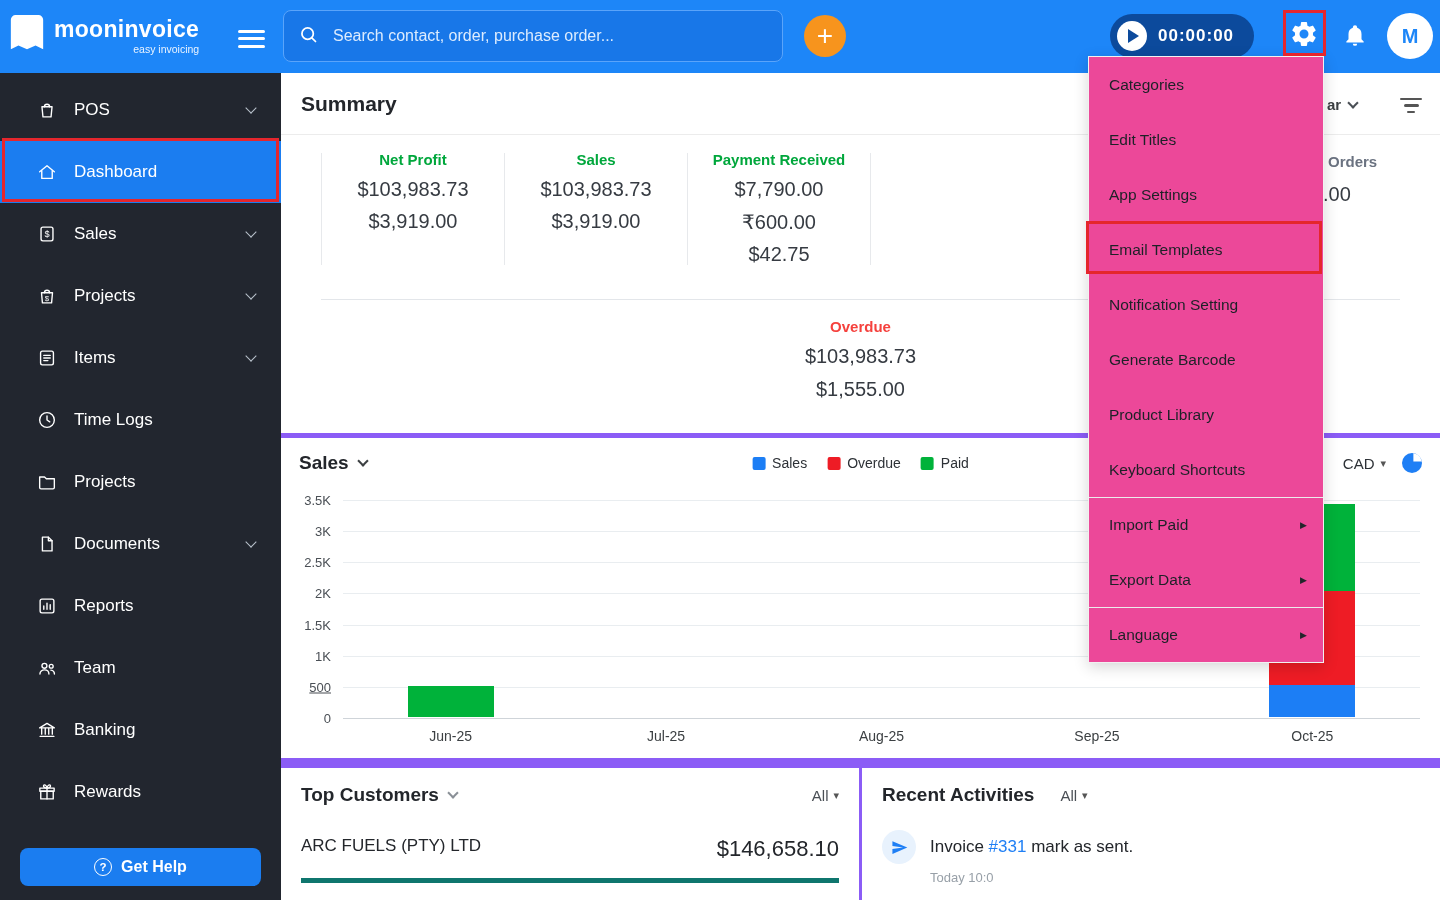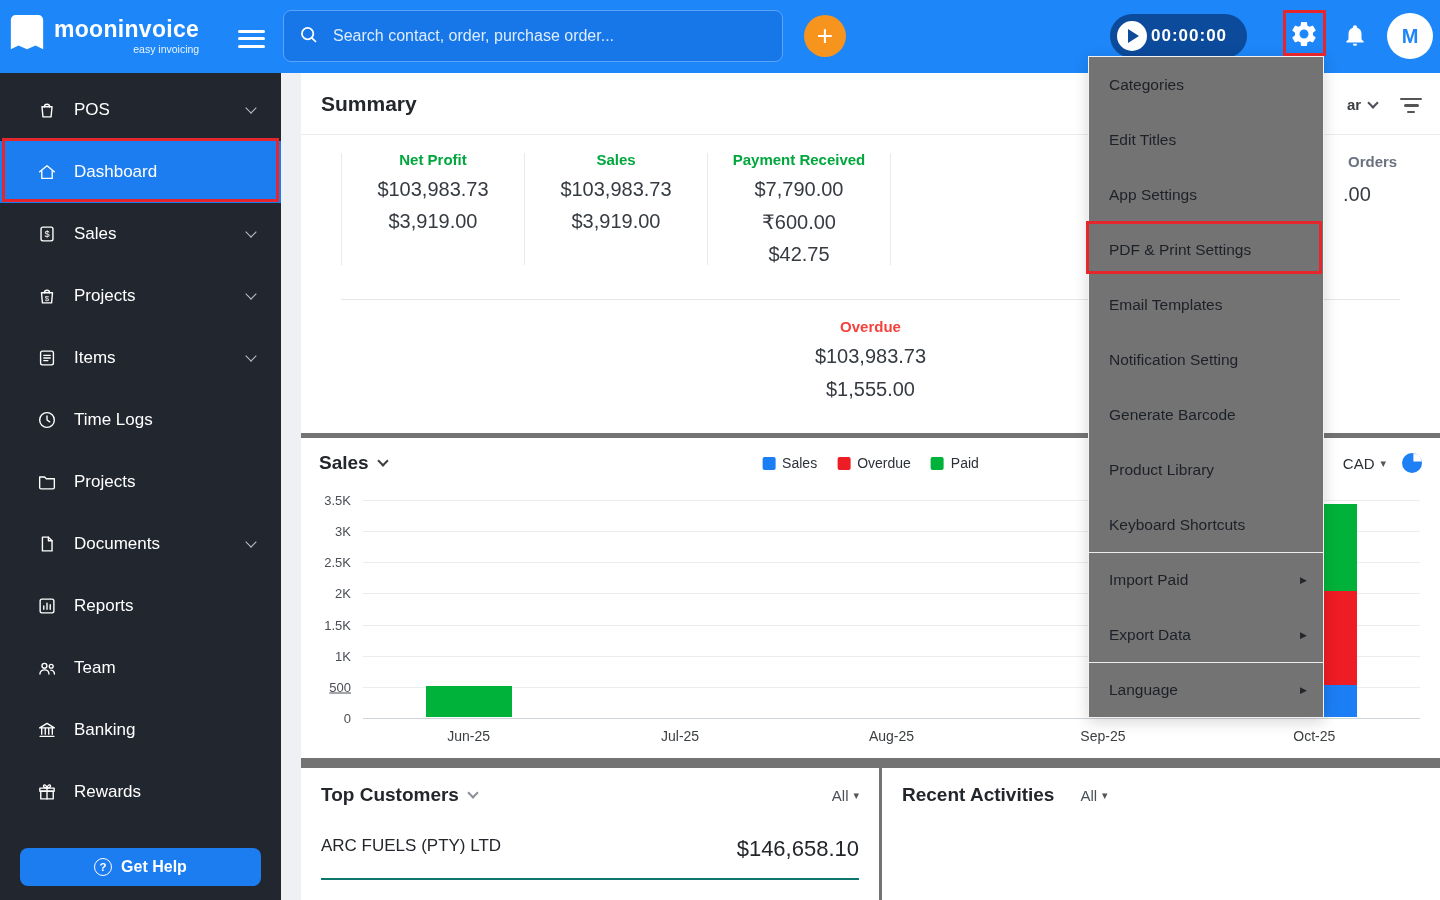--- a/index.html
+++ b/index.html
@@ -15,21 +15,21 @@
   .hamburger span{display:block;height:3px;background:#fff;border-radius:2px;margin:4.5px 0;}
   .search{position:absolute;left:283px;top:10px;width:500px;height:52px;background:#1877e8;
     border:1px solid #5aa4fa;border-radius:8px;display:flex;align-items:center;padding:0 14px;gap:12px;}
   .search input{flex:1;background:transparent;border:none;outline:none;color:#ffffff;font-size:16px;
     font-family:inherit;}
   .search input::placeholder{color:#ddecfe;}
   .plus-btn{position:absolute;left:804px;top:15px;width:42px;height:42px;border-radius:50%;
     background:#f7941d;border:none;color:#fff;font-size:28px;line-height:40px;text-align:center;
     cursor:pointer;padding:0;font-family:inherit;}
   .timer{position:absolute;left:1110px;top:14px;height:44px;border-radius:22px;background:#0c4a9c;
-    display:flex;align-items:center;gap:4px;padding:0 20px 0 7px;cursor:pointer;}
+    display:flex;align-items:center;gap:11px;padding:0 20px 0 7px;cursor:pointer;}
   .play{width:30px;height:30px;border-radius:50%;background:#fff;position:relative;}
   .play i{position:absolute;left:11px;top:8px;width:0;height:0;border-left:11px solid #0c4a9c;
     border-top:7px solid transparent;border-bottom:7px solid transparent;}
   .timer-val{color:#fff;font-size:17px;font-weight:600;letter-spacing:1px;}
   .gear{position:absolute;left:1289px;top:19px;cursor:pointer;}
   .bell{position:absolute;left:1342px;top:22px;cursor:pointer;}
   .avatar{position:absolute;left:1387px;top:13px;width:46px;height:46px;border-radius:50%;background:#fff;
     color:#1d86f8;font-size:20px;font-weight:700;display:flex;align-items:center;justify-content:center;cursor:pointer;}
 
   
@@ -44,21 +44,21 @@
   .side-icon .tg{fill:#fff;stroke:none;font-family:inherit;}
   .chev{width:8px;height:8px;border-right:1.8px solid #b9c2cc;border-bottom:1.8px solid #b9c2cc;
     transform:rotate(45deg);margin-left:auto;margin-right:26px;margin-top:-4px;}
   .help-btn{position:absolute;left:20px;right:20px;bottom:14px;height:38px;border:none;border-radius:8px;
     background:#1b7df0;color:#fff;font-size:16px;font-weight:600;display:flex;align-items:center;
     justify-content:center;gap:9px;cursor:pointer;font-family:inherit;}
   .help-ic{width:18px;height:18px;border:1.6px solid #fff;border-radius:50%;font-size:11.5px;font-weight:700;
     display:inline-flex;align-items:center;justify-content:center;}
 
   
-  .main{position:absolute;left:281px;top:73px;right:0;bottom:0;background:#737373;overflow:hidden;margin-left:20px;}
+  .main{position:absolute;left:281px;top:73px;right:0;bottom:0;background:#8b5cf6;overflow:hidden;}
   .panel{background:#fff;}
 
   .summary-panel{position:relative;padding-bottom:22px;}
   .sum-header{height:62px;border-bottom:1px solid #ececec;display:flex;align-items:center;padding:0 20px;}
   .sum-title{font-size:21px;font-weight:700;color:#23262b;}
   .period{position:absolute;left:1046px;top:23px;display:flex;align-items:center;gap:8px;
     font-size:15px;font-weight:600;color:#3c4043;cursor:pointer;}
   .p-chev{width:8px;height:8px;border-right:2px solid #4a4f55;border-bottom:2px solid #4a4f55;
     transform:rotate(45deg);margin-top:-4px;}
   .filter-ic{position:absolute;right:18px;top:25px;cursor:pointer;}
@@ -104,32 +104,32 @@
   .tc-panel{width:578px;padding:0 20px;position:relative;}
   .ra-panel{flex:1;padding:0 20px;position:relative;}
   .bp-header{display:flex;align-items:center;padding:16px 0 10px;}
   .bp-title{font-size:19px;font-weight:700;color:#23262b;display:flex;align-items:center;gap:10px;}
   .g-chev{width:8px;height:8px;border-right:2px solid #8a9097;border-bottom:2px solid #8a9097;
     transform:rotate(45deg);margin-top:-4px;}
   .all-filter{font-size:15px;color:#4a4f55;display:flex;align-items:center;gap:5px;cursor:pointer;}
   .tc-panel .all-filter{margin-left:auto;}
   .ra-panel .all-filter{margin-left:26px;}
   .tc-row{display:flex;justify-content:space-between;margin-top:8px;padding:12px 0 16px;
-    border-bottom:2px solid #0f766e;cursor:pointer;}
+    border-bottom:5px solid #0f766e;cursor:pointer;}
   .tc-name{font-size:17px;color:#23262b;}
   .tc-amount{font-size:22px;color:#23262b;}
   .ra-item{display:flex;align-items:center;gap:14px;margin-top:14px;}
   .ra-icon{width:34px;height:34px;border-radius:50%;background:#e8f2fd;display:flex;
     align-items:center;justify-content:center;}
   .ra-text{font-size:17px;color:#23262b;}
   .ra-link{color:#1f7ff5;text-decoration:none;cursor:pointer;}
   .ra-time{margin-left:48px;margin-top:6px;font-size:13px;color:#98a0a8;}
 
   
-  .menu{position:fixed;left:1088px;top:56px;width:236px;background:#737373;z-index:50;
+  .menu{position:fixed;left:1088px;top:56px;width:236px;background:#ec4899;z-index:50;
     box-shadow:0 4px 14px rgba(0,0,0,.16);border:1px solid #f1f1f1;}
   .menu-item{height:55px;display:flex;align-items:center;padding:0 16px 0 20px;font-size:15.5px;
     color:#1d2127;cursor:pointer;}
   .menu-item.div-before{border-top:1px solid #ececec;}
   .sub-arrow{margin-left:auto;font-size:9px;color:#23262b;}
 
   
   .anno{border:3px solid #e5262d;pointer-events:none;}
   .anno-fixed{position:fixed;z-index:70;}
   #anno-dashboard{left:2px;top:138px;width:277px;height:64px;}
@@ -448,36 +448,44 @@
     <section class="panel ra-panel">
       <div class="bp-header">
         <span class="bp-title">
           <span>Recent Activities</span>
         </span>
         <span class="all-filter">
           <span>All</span>
           <span class="caret">▾</span>
         </span>
       </div>
+      <div id="ra-items">
+          <div class="ra-item">
+            <span class="ra-icon">
+              <svg viewBox="0 0 24 24" width="17" height="17">
+                <path d="M2 21L23 12 2 3v7l15 2-15 2z" fill="#1f7ff5"></path>
+              </svg>
+            </span>
+            <span class="ra-text"><span>Invoice </span><a class="ra-link">#331</a><span> mark as sent.</span></span>
+          </div>
+          <div class="ra-time">Today 10:0</div>
+        </div>
     </section>
   </div>
 </div>
 
 <div class="menu" id="settings-menu">
     <div class="menu-item">
       <span>Categories</span>
     </div>
     <div class="menu-item">
       <span>Edit Titles</span>
     </div>
     <div class="menu-item">
       <span>App Settings</span>
-    </div>
-    <div class="menu-item hl">
-      <span>PDF &amp; Print Settings</span>
     </div>
     <div class="menu-item">
       <span>Email Templates</span>
     </div>
     <div class="menu-item">
       <span>Notification Setting</span>
     </div>
     <div class="menu-item">
       <span>Generate Barcode</span>
     </div>

